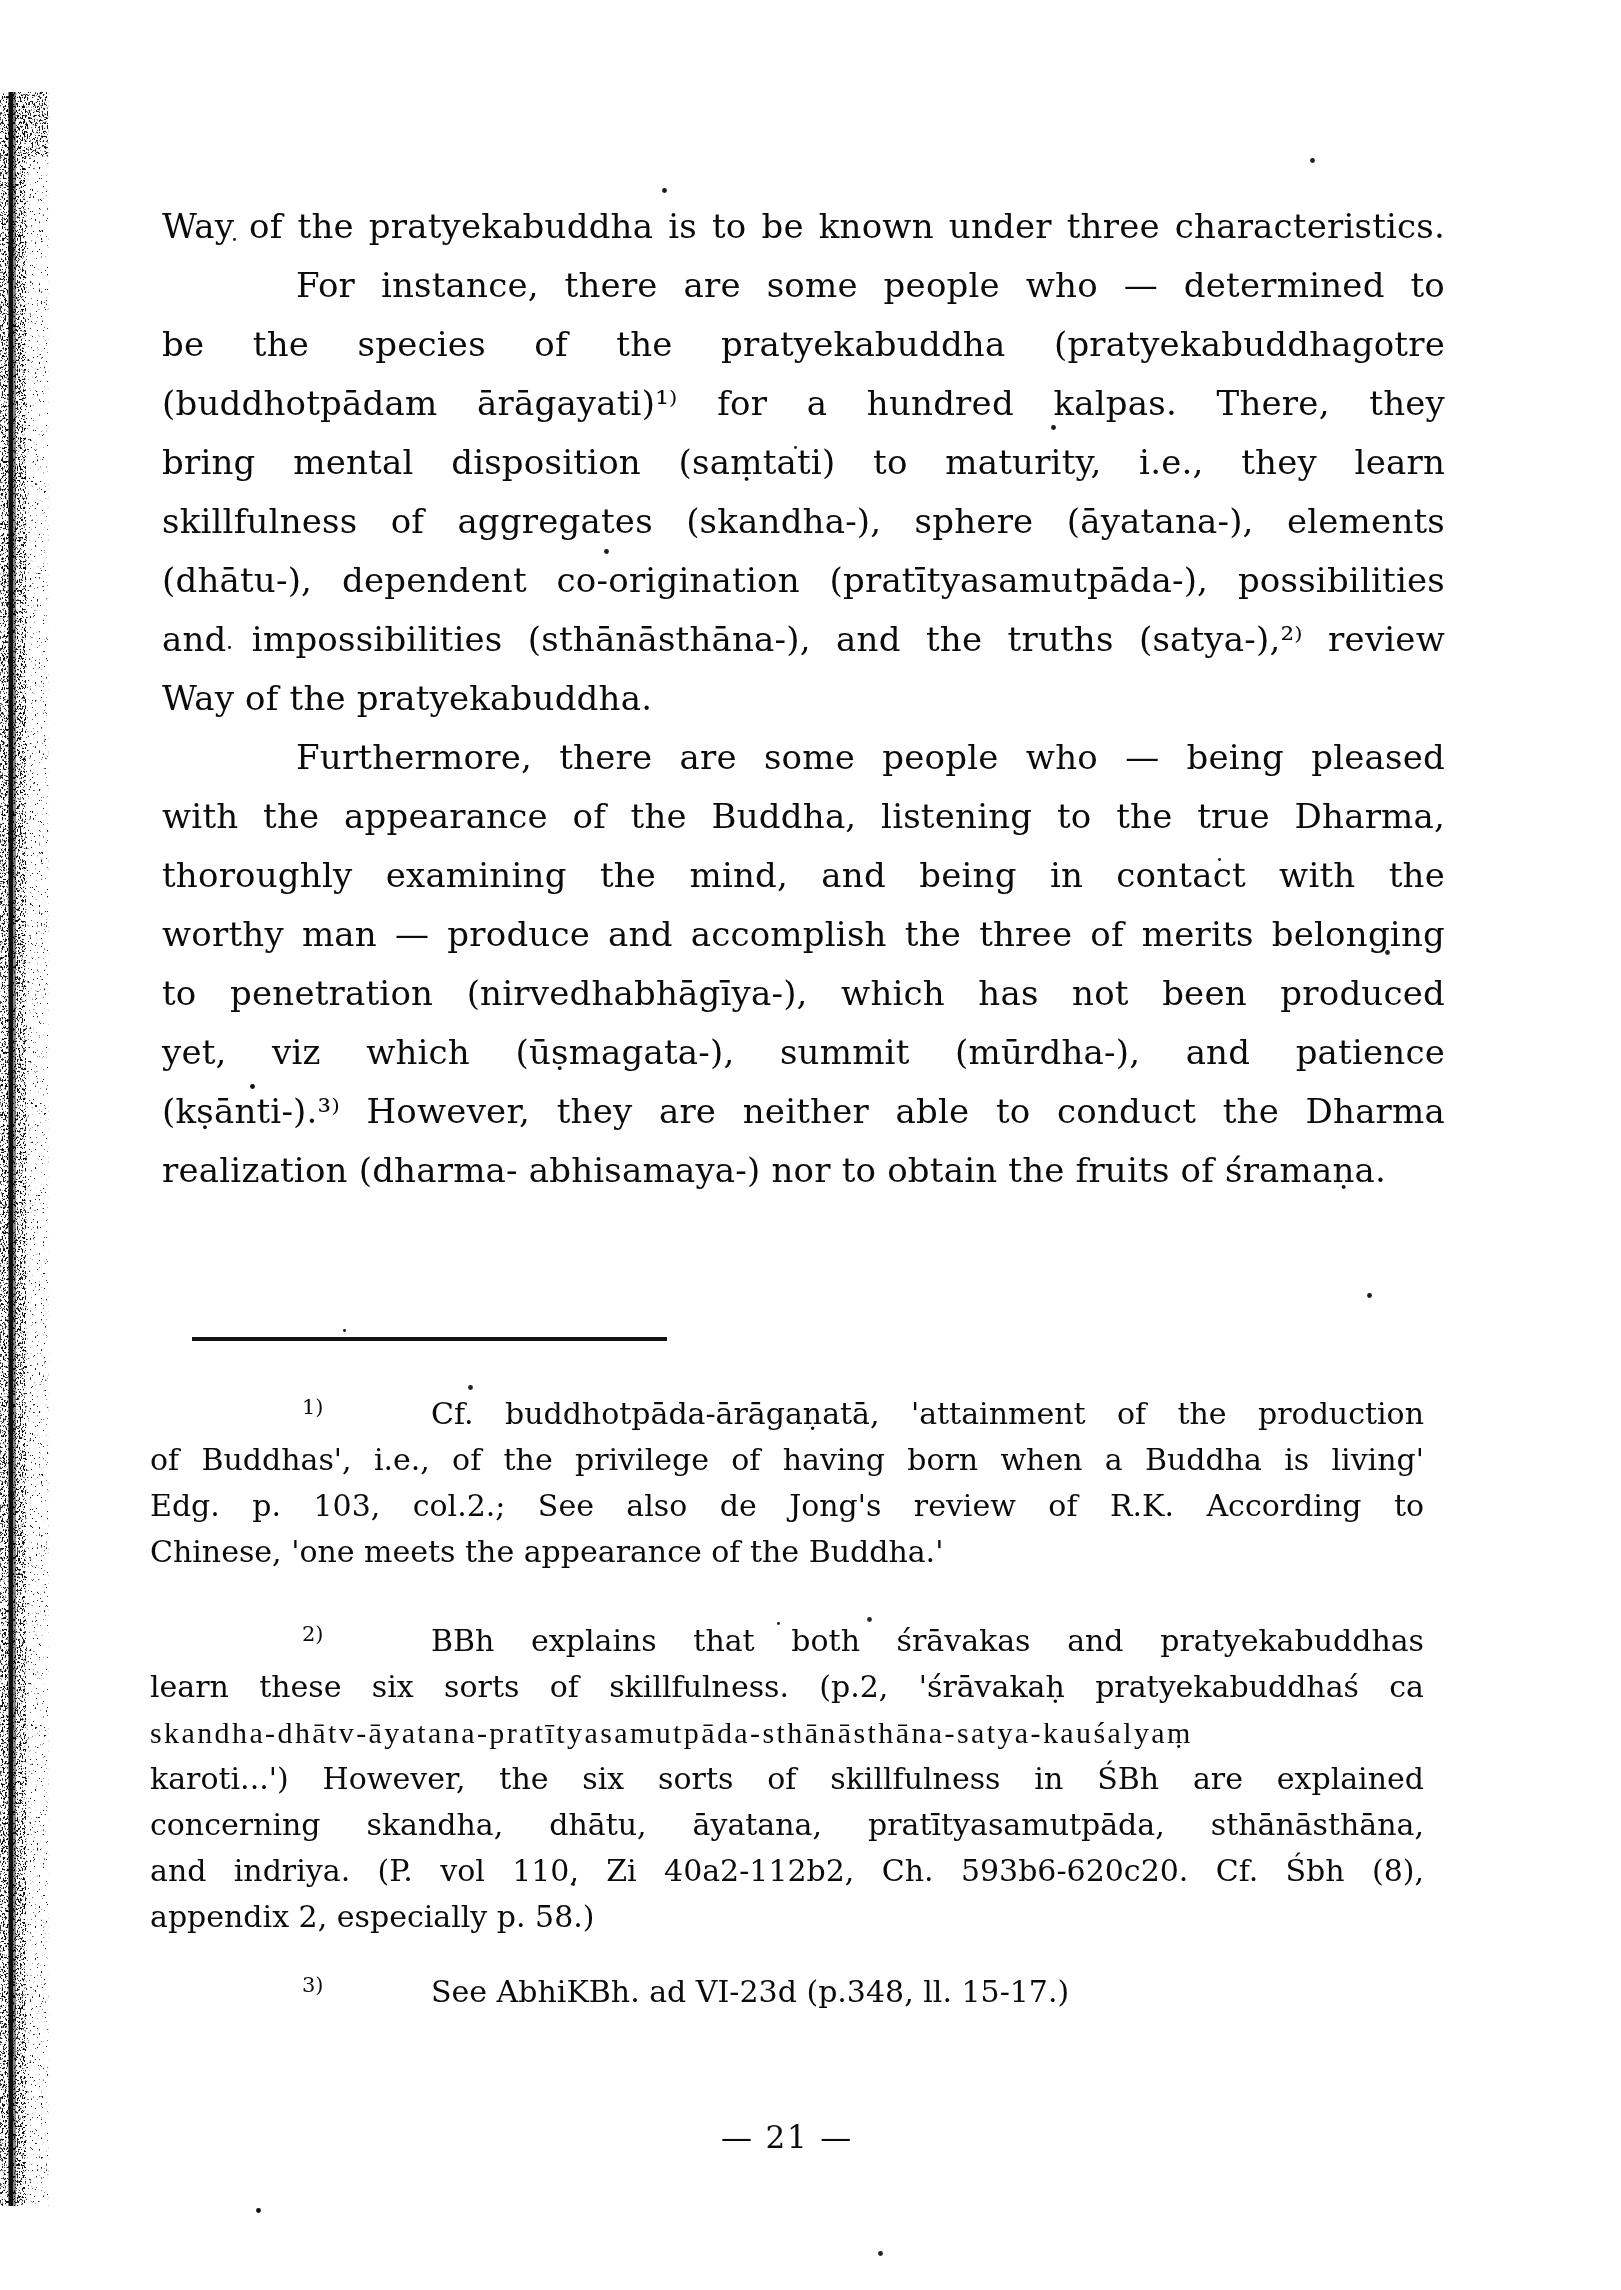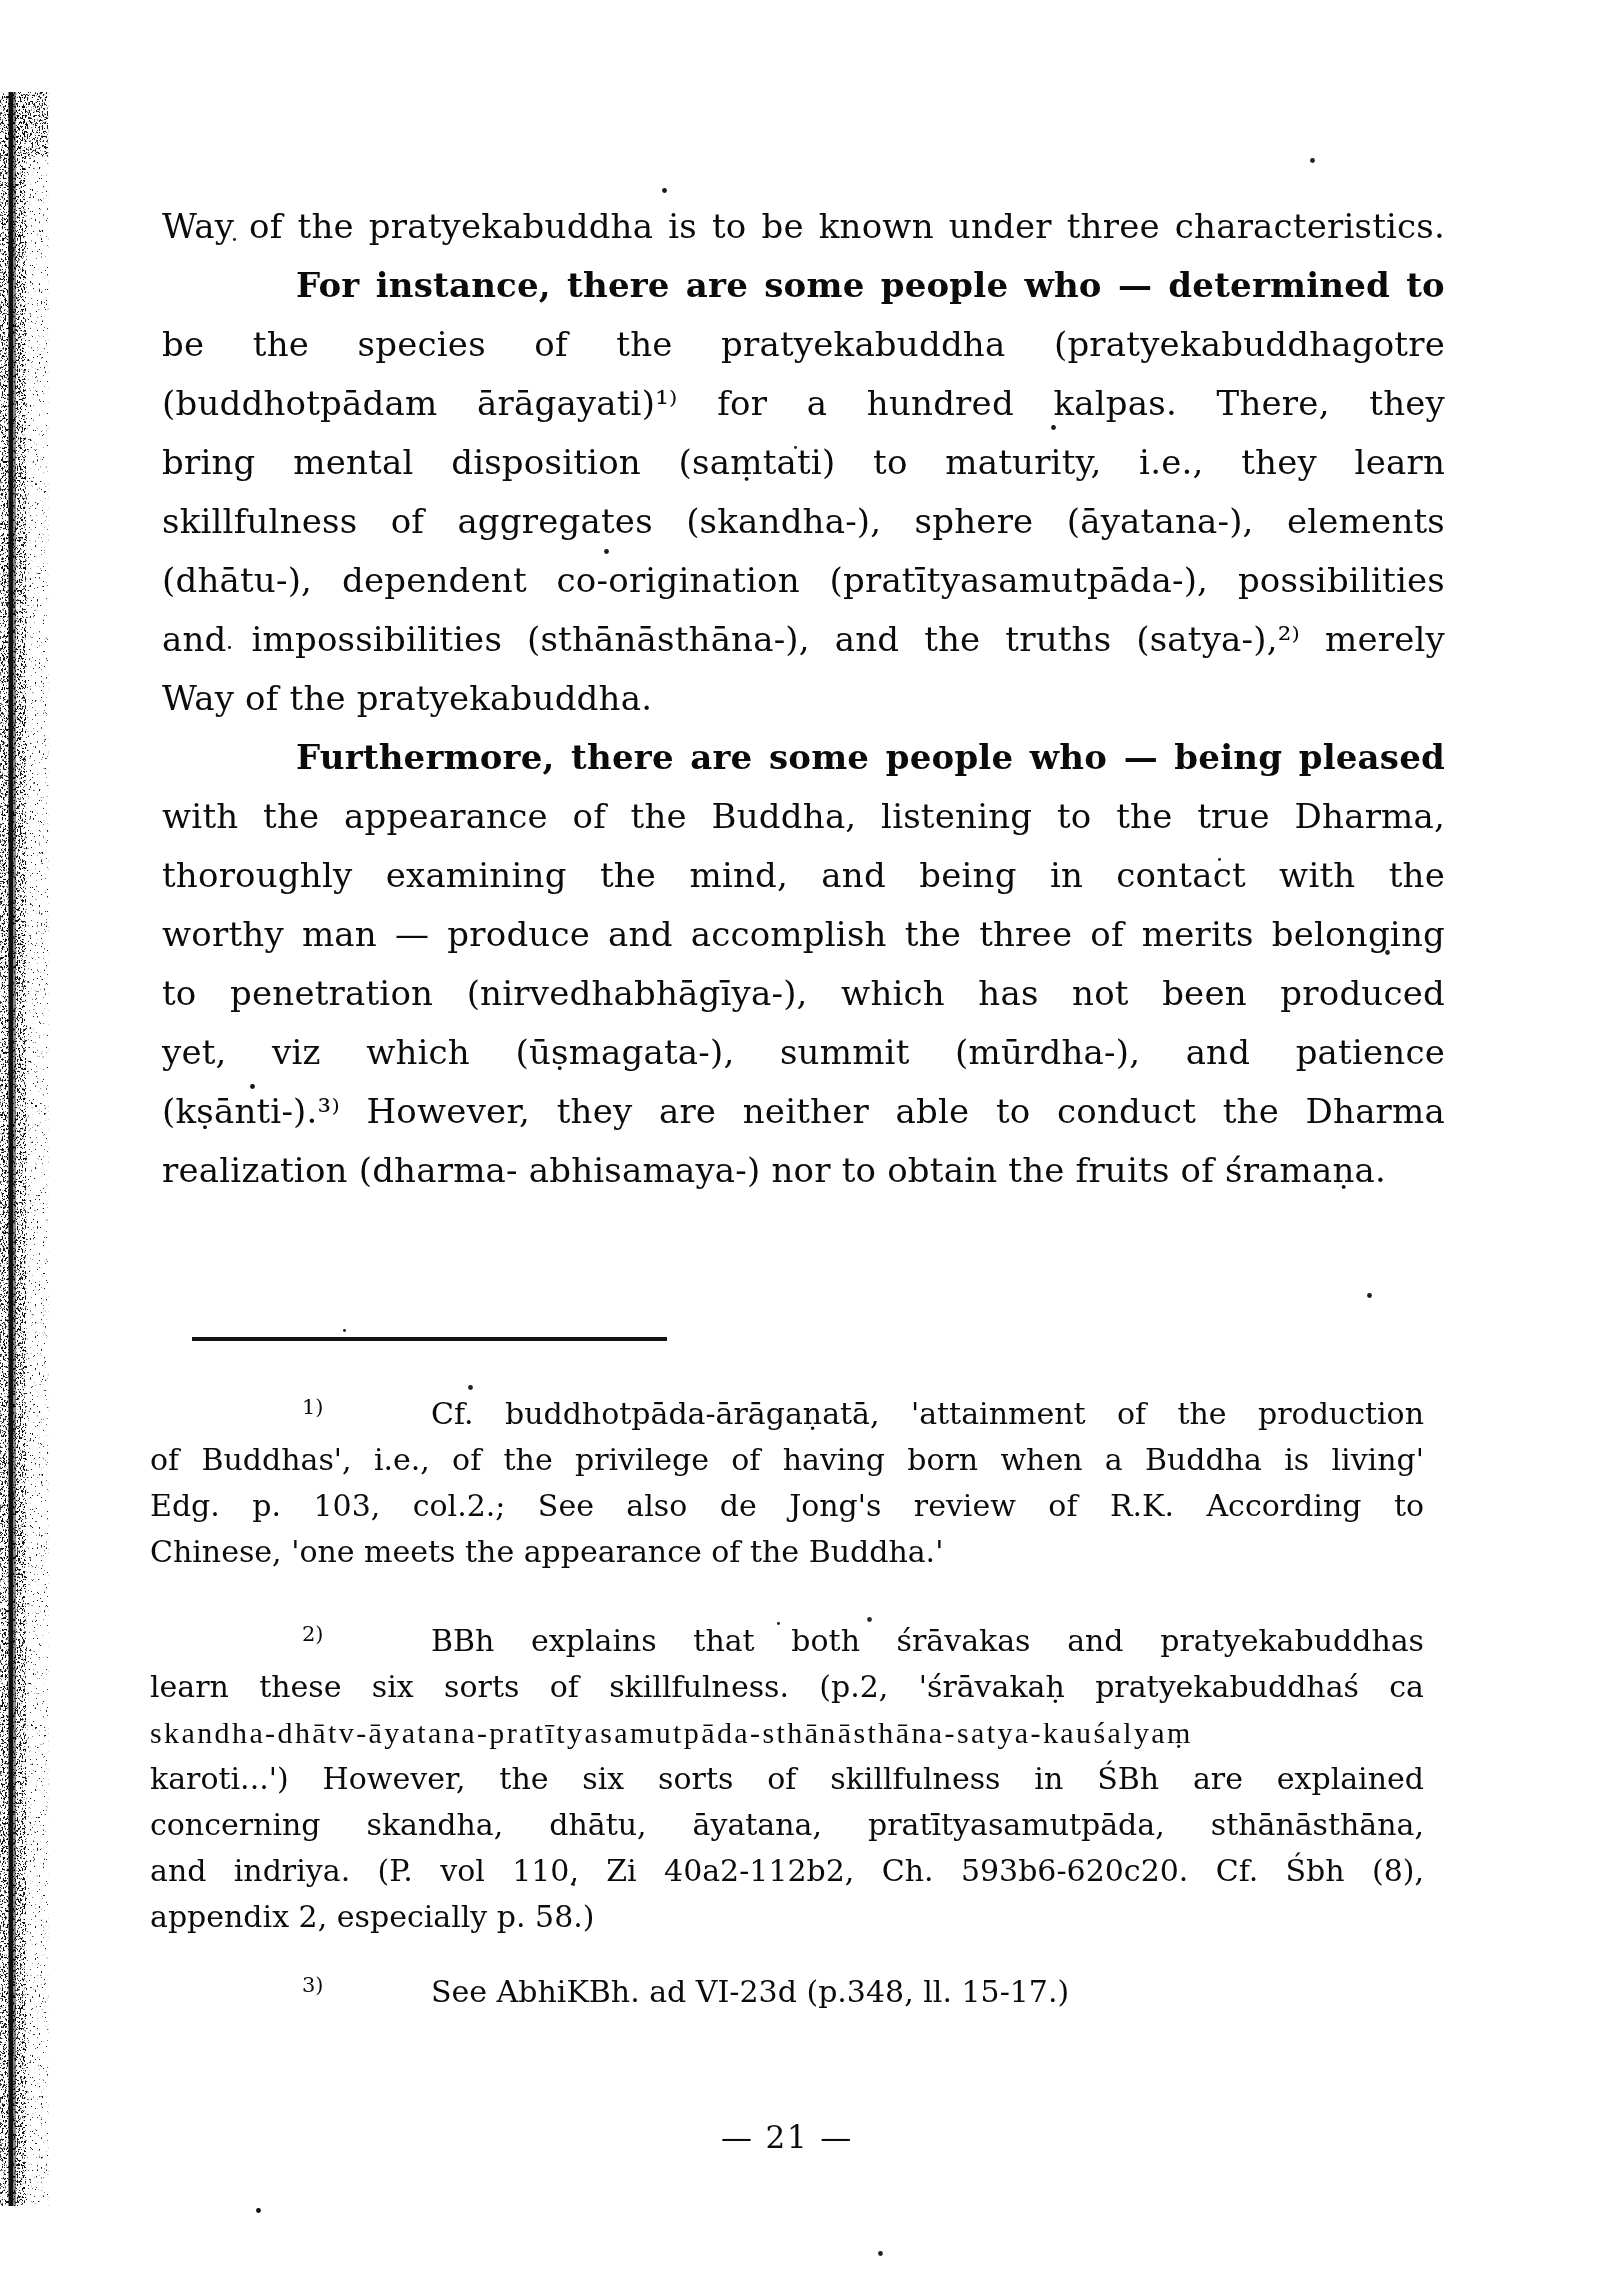--- a/index.html
+++ b/index.html
@@ -10,21 +10,21 @@
   }
   .page{position:absolute;inset:0;overflow:hidden;padding-left:48px;}
 
   
   .body-text{
     position:absolute;left:162px;top:197px;width:1283px;
     font-size:34px;line-height:59px;letter-spacing:0.2px;
   }
   .bline{min-height:59px;}
   .jl{text-align:justify;text-align-last:justify;}
-  .indent{text-indent:134px;font-weight:bold;}
+  .indent{text-indent:134px;}
 
   
   .separator{position:absolute;left:192px;top:1337px;width:475px;height:3.7px;background:#141414;}
 
   
   .footnote{position:absolute;left:150px;width:1274px;font-size:30px;line-height:46px;}
   .fn1{top:1391px;}
   .fn2{top:1618px;}
   .fn3{top:1969px;}
   .fline{min-height:46px;}
@@ -87,21 +87,21 @@
   <div class="specks"></div>
 
   <main class="body-text">
     <div class="bline jl">Way of the pratyekabuddha is to be known under three characteristics.</div>
     <div class="bline jl indent">For instance, there are some people who — determined to</div>
     <div class="bline jl">be the species of the pratyekabuddha (pratyekabuddhagotre</div>
     <div class="bline jl">(buddhotpādam ārāgayati)¹⁾ for a hundred kalpas. There, they</div>
     <div class="bline jl">bring mental disposition (saṃtati) to maturity, i.e., they learn</div>
     <div class="bline jl">skillfulness of aggregates (skandha-), sphere (āyatana-), elements</div>
     <div class="bline jl">(dhātu-), dependent co-origination (pratītyasamutpāda-), possibilities</div>
-    <div class="bline jl">and impossibilities (sthānāsthāna-), and the truths (satya-),²⁾ merely</div>
+    <div class="bline jl">and impossibilities (sthānāsthāna-), and the truths (satya-),²⁾ review</div>
     <div class="bline">Way of the pratyekabuddha.</div>
     <div class="bline jl indent">Furthermore, there are some people who — being pleased</div>
     <div class="bline jl">with the appearance of the Buddha, listening to the true Dharma,</div>
     <div class="bline jl">thoroughly examining the mind, and being in contact with the</div>
     <div class="bline jl">worthy man — produce and accomplish the three of merits belonging</div>
     <div class="bline jl">to penetration (nirvedhabhāgīya-), which has not been produced</div>
     <div class="bline jl">yet, viz which (ūṣmagata-), summit (mūrdha-), and patience</div>
     <div class="bline jl">(kṣānti-).³⁾ However, they are neither able to conduct the Dharma</div>
     <div class="bline">realization (dharma- abhisamaya-) nor to obtain the fruits of śramaṇa.</div>
   </main>

